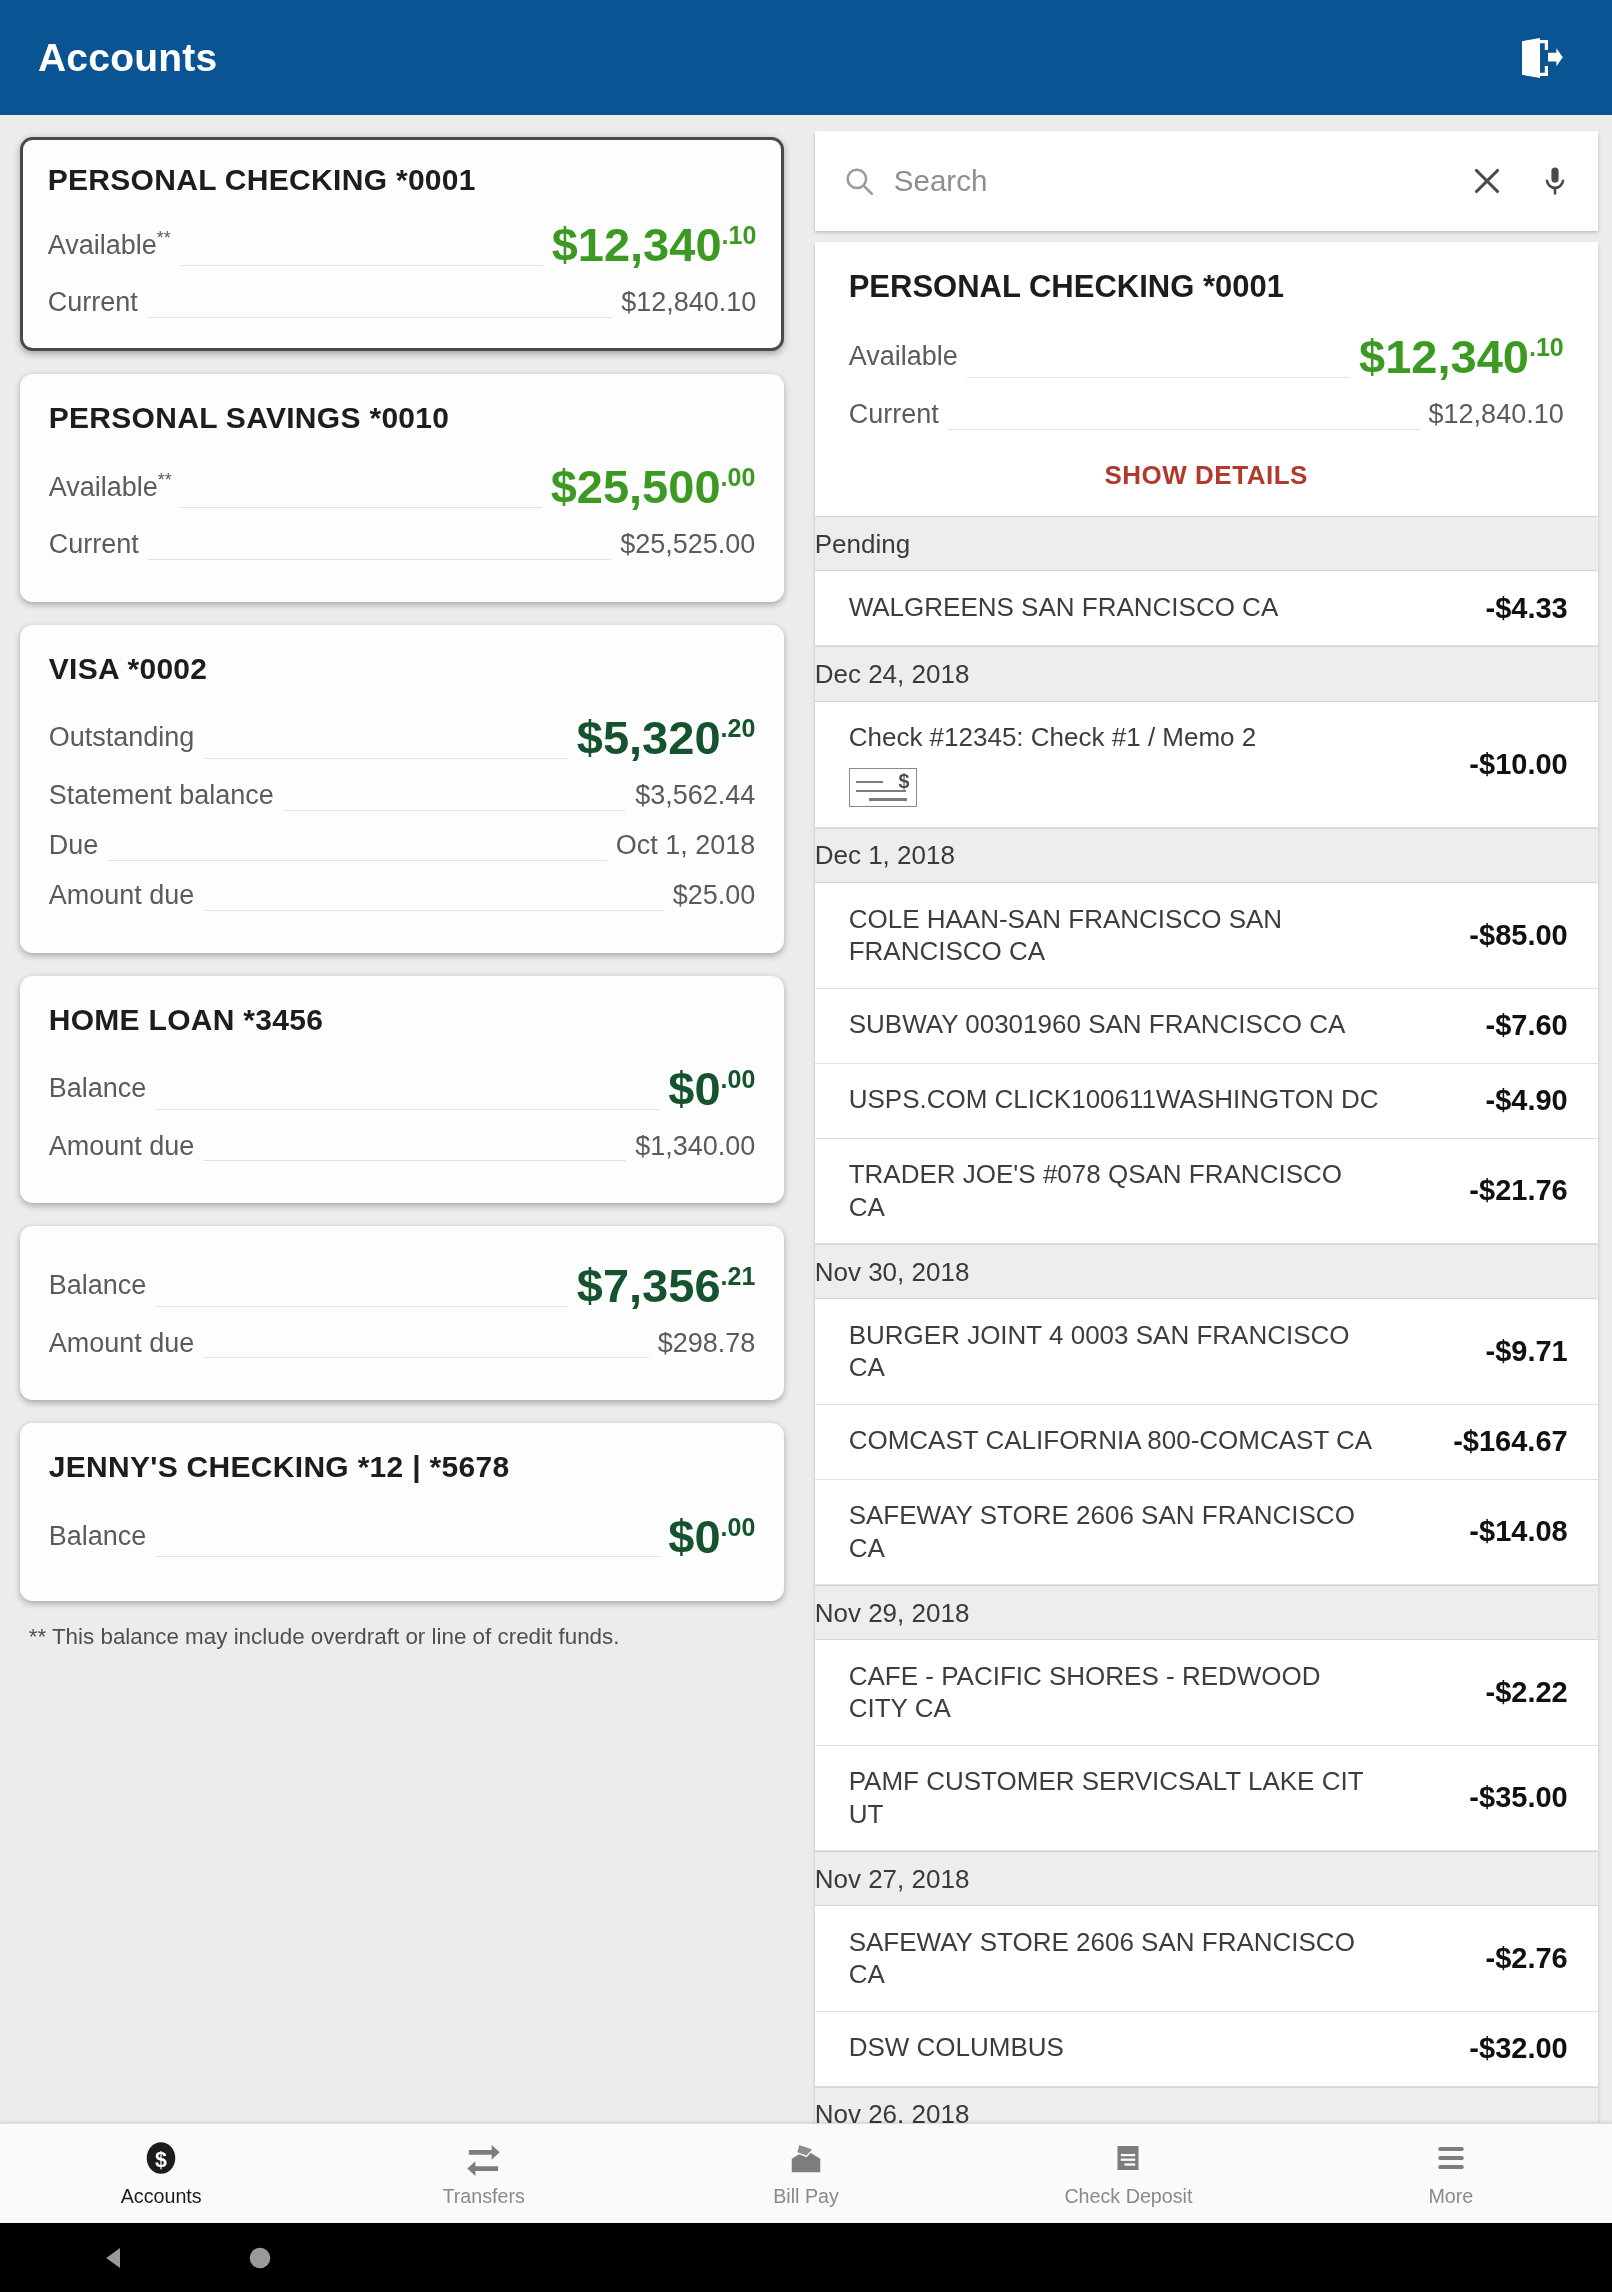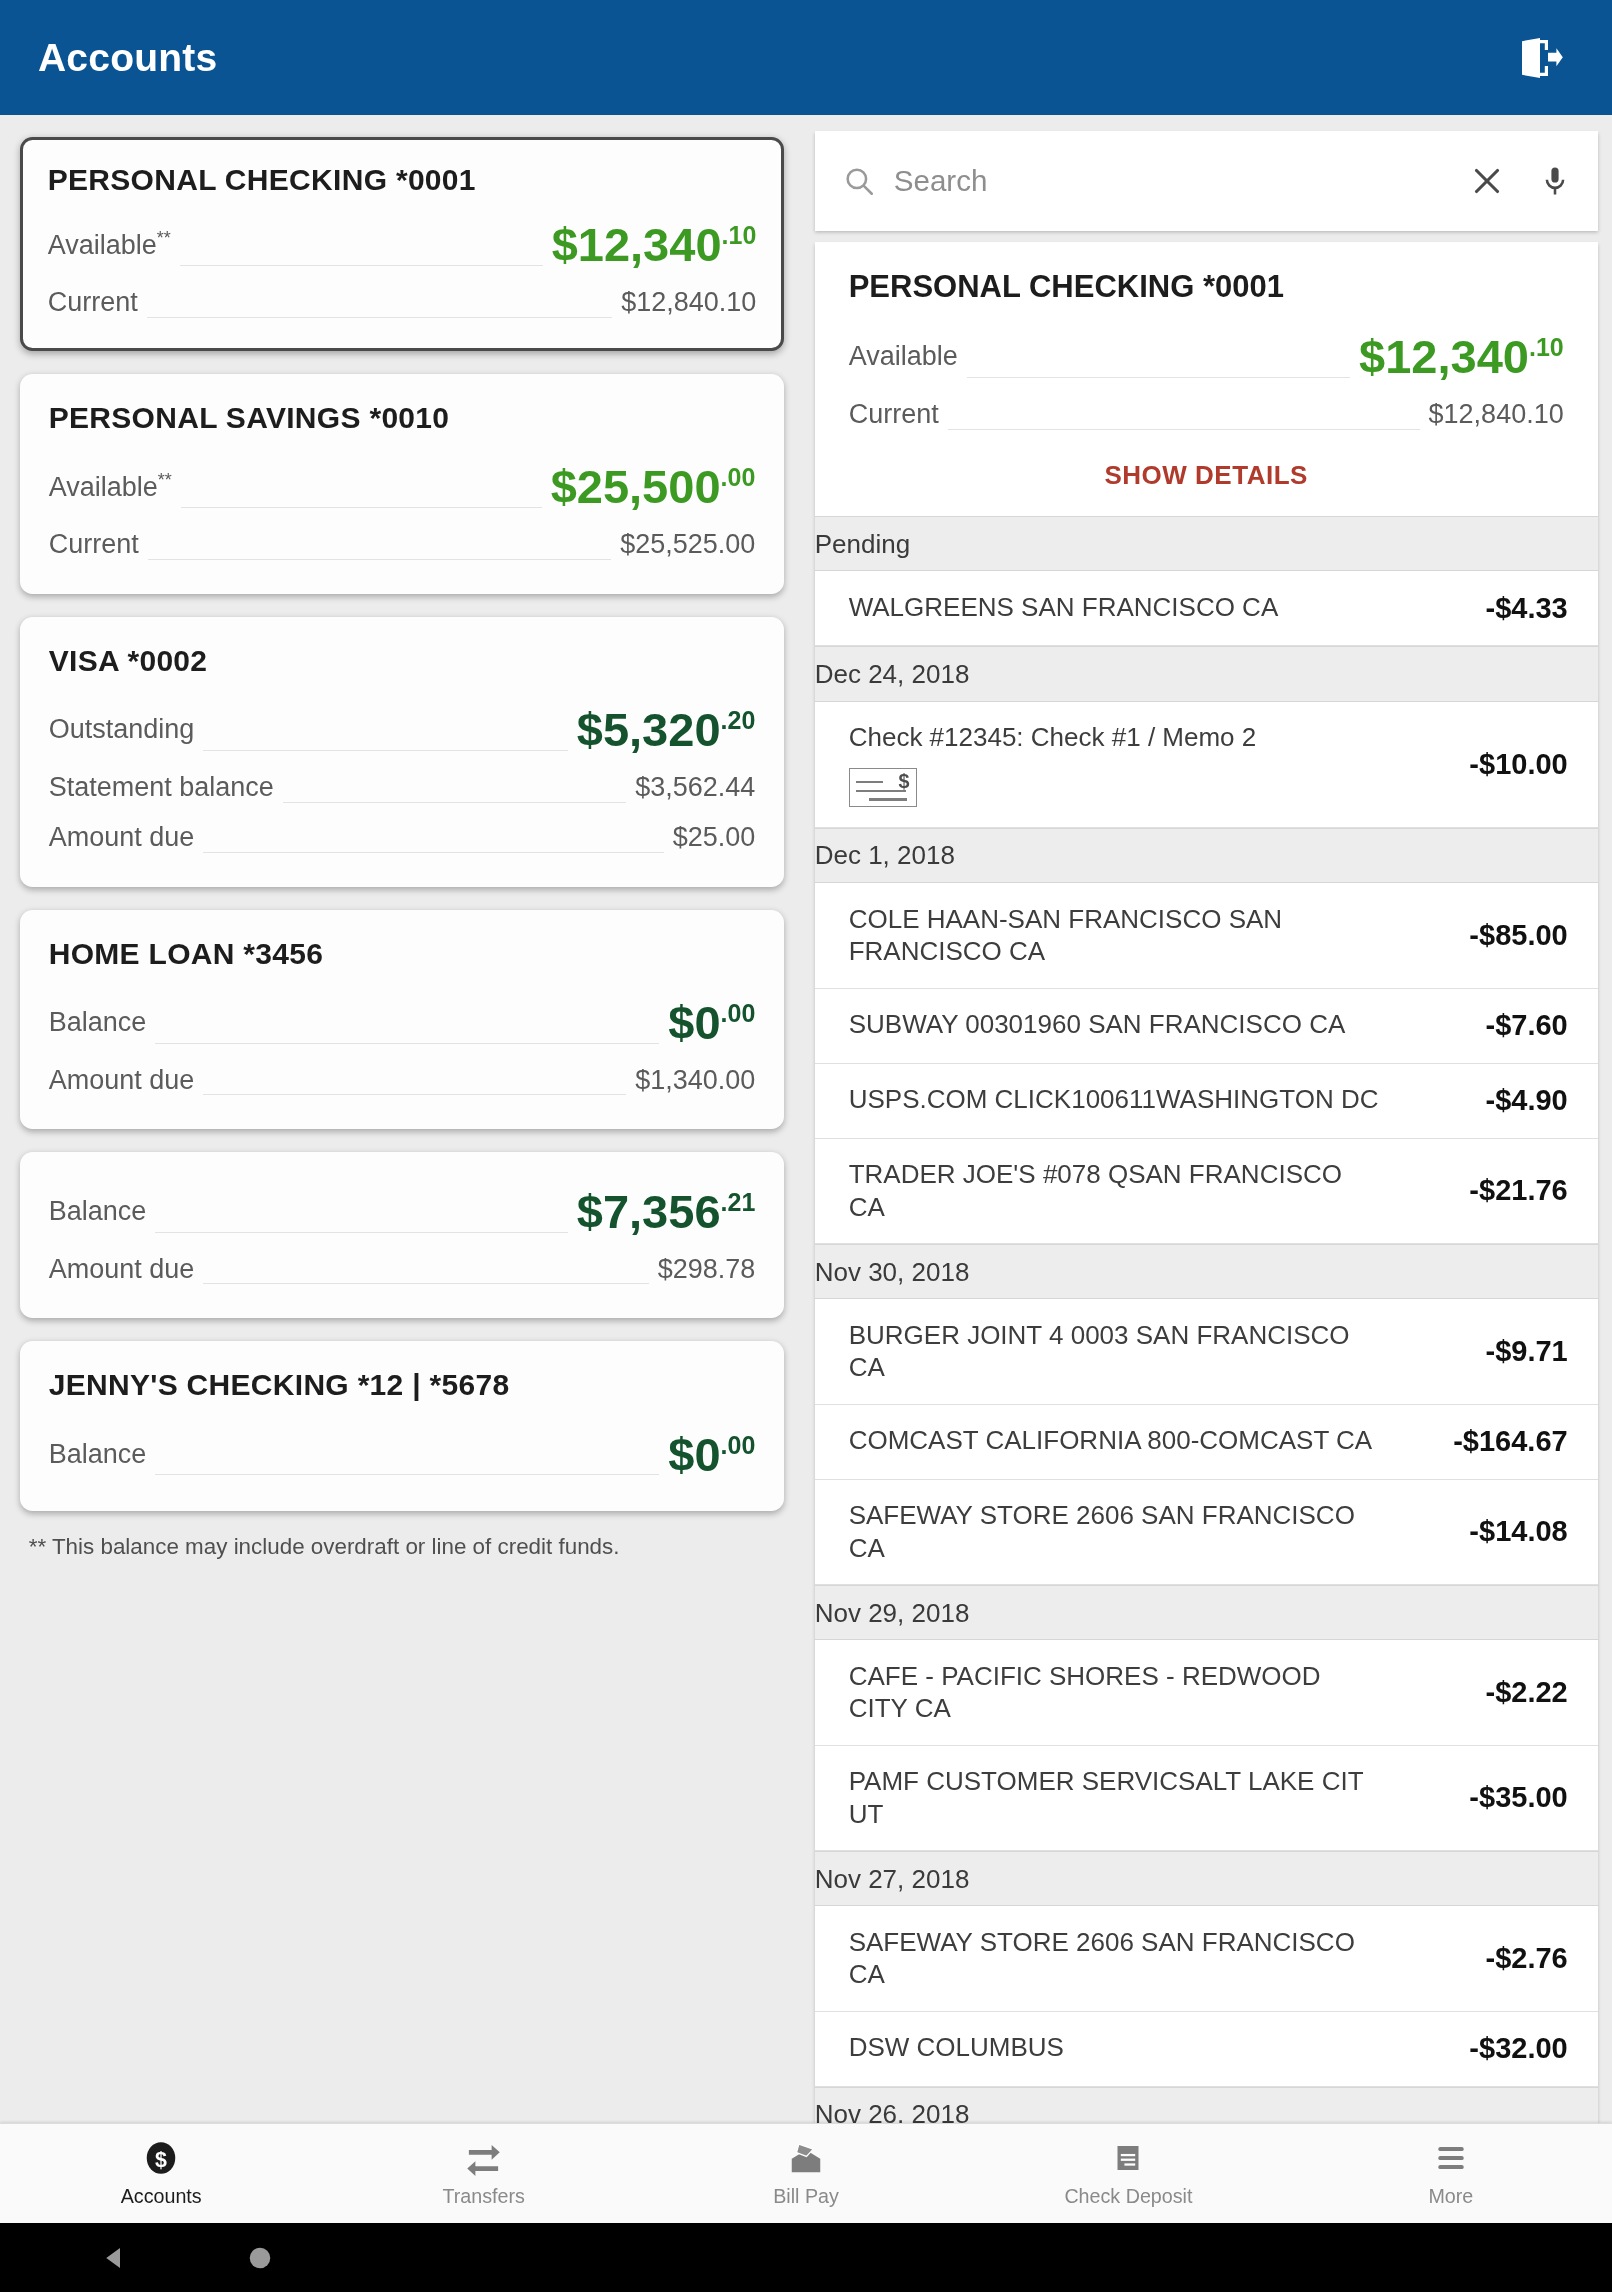--- a/index.html
+++ b/index.html
@@ -21,21 +21,21 @@
   .logout-btn { width: 68px; height: 68px; display:flex; align-items:center; justify-content:center; cursor:pointer; }
 
   
   .body-split { flex: 1 1 auto; display: flex; min-height: 0; background: #ececec; }
   .left-pane { width: 804px; flex: 0 0 804px; padding: 21.5px 19.7px 0 19.7px; overflow: hidden; }
   .right-pane { flex: 1 1 auto; display: flex; flex-direction: column; min-width: 0; overflow: hidden; background:#ececec; }
 
   
   .acct-card {
     background: #fdfdfd; border-radius: 12.5px; margin-bottom: 23px;
-    padding: 27px 29px 23px 29px;
+    padding: 27px 29px 31px 29px;
     box-shadow: 0 2.7px 6.3px rgba(0,0,0,.28);
   }
   .acct-card.selected {
     border: 3.6px solid #4a4a4a; padding: 23px 25px 19.7px 25px;
     box-shadow: 0 2.7px 7.2px rgba(0,0,0,.3);
   }
   .acct-name { font-size: 30px; font-weight: bold; color: #1d1d1d; letter-spacing: 0.3px; margin-bottom: 19.7px; }
   .acct-card.selected .acct-name { margin-bottom: 16px; }
 
   .row { display: flex; align-items: flex-end; min-height: 50px; padding-bottom: 1.8px; }
@@ -158,20 +158,25 @@
             <div class="acct-name">VISA *0002</div>
             <div class="row big-row">
               <div class="lbl">Outstanding</div>
               <div class="dots"></div>
               <div class="big-val dark">$5,320<span class="cents">.20</span></div>
             </div>
             <div class="row">
               <div class="lbl">Statement balance</div>
               <div class="dots"></div>
               <div class="val">$3,562.44</div>
+            </div>
+            <div class="row">
+              <div class="lbl">Due</div>
+              <div class="dots"></div>
+              <div class="val">Oct 1, 2018</div>
             </div>
             <div class="row">
               <div class="lbl">Amount due</div>
               <div class="dots"></div>
               <div class="val">$25.00</div>
             </div>
           </div>
           <div class="acct-card">
             <div class="acct-name">HOME LOAN *3456</div>
             <div class="row big-row">

